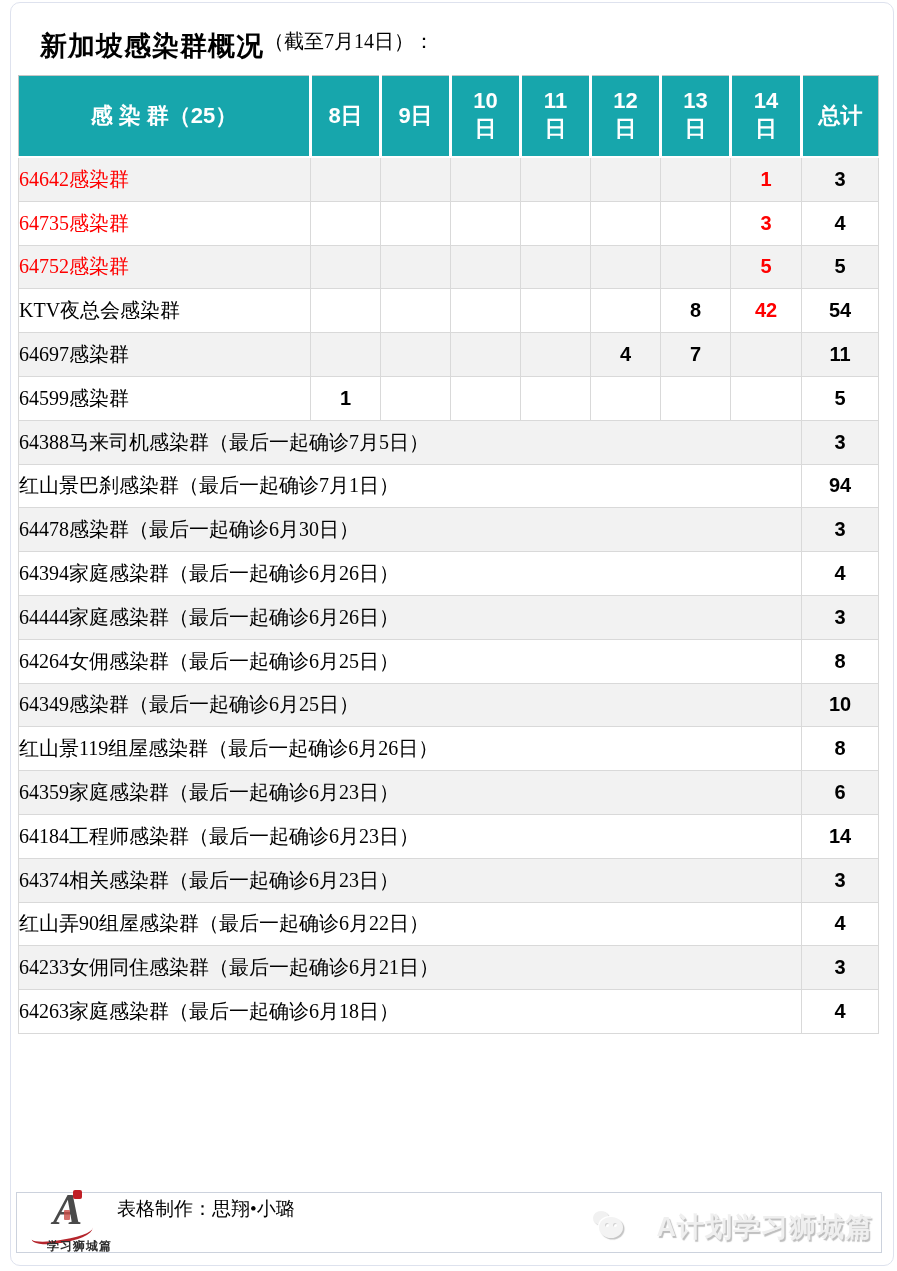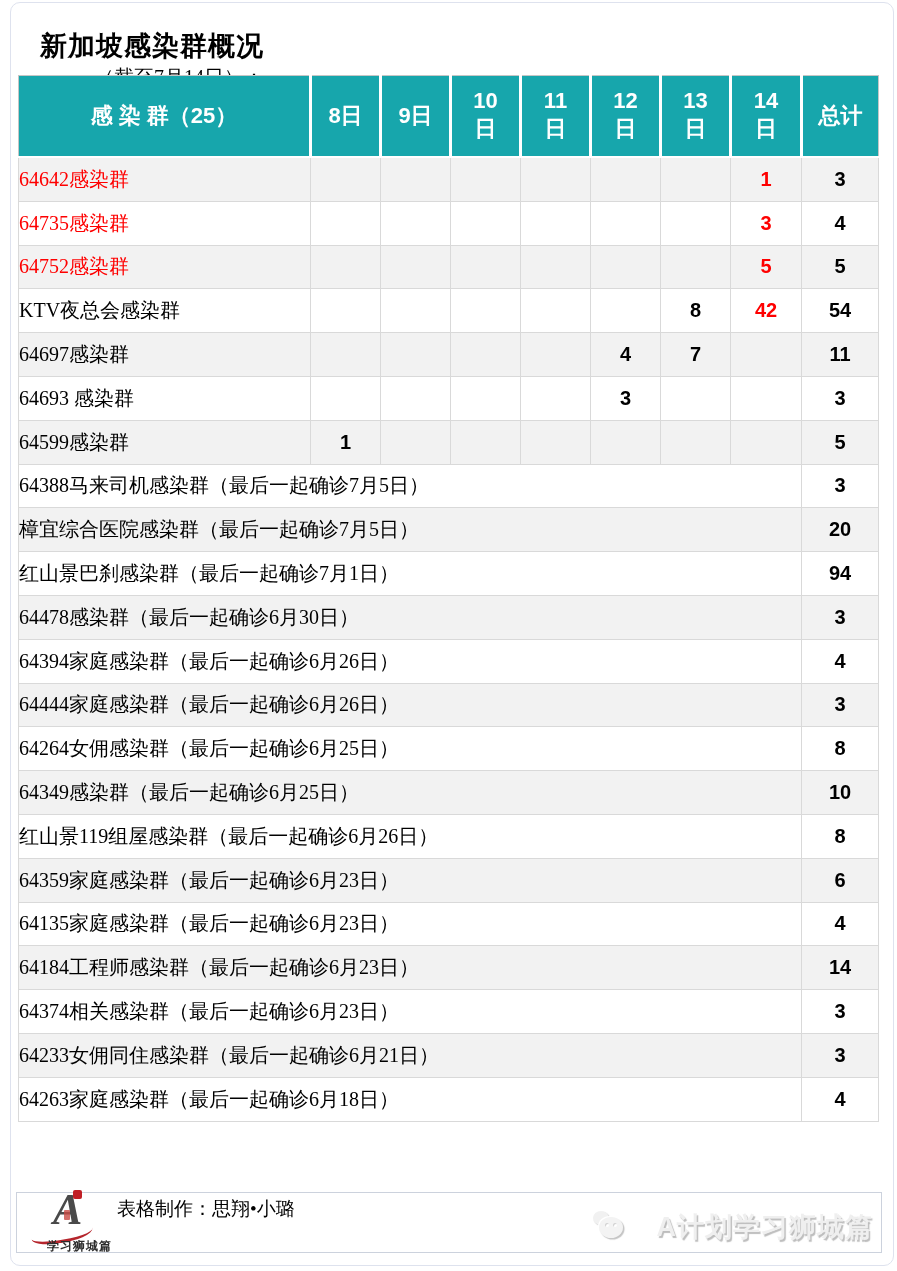--- a/index.html
+++ b/index.html
@@ -10,21 +10,21 @@
   html,body{margin:0;padding:0;}
   body{
     width:897px;height:1271px;position:relative;background:#ffffff;
     font-family:"Liberation Sans",sans-serif;overflow:hidden;
   }
   .frame{
     position:absolute;left:10px;top:2px;width:882px;height:1262px;
     border:1px solid #dee2ee;border-radius:10px;pointer-events:none;
   }
   
-  .title-bar{position:absolute;left:40px;top:28px;display:flex;align-items:flex-end;white-space:nowrap;flex-direction:column;}
+  .title-bar{position:absolute;left:40px;top:28px;display:flex;align-items:flex-start;white-space:nowrap;}
   .title{font-size:27px;font-weight:bold;color:#000;letter-spacing:1px;}
   .subtitle{font-size:20px;font-family:"Liberation Serif",serif;color:#000;margin-left:0;}
   
   table.cluster{
     position:absolute;left:18px;top:75px;width:860px;
     border-collapse:collapse;table-layout:fixed;
     border:1px solid #c6c6c6;
   }
   th{
     background:var(--teal);color:#ffffff;font-weight:bold;font-size:22px;
@@ -177,50 +177,35 @@
         <td class="num-cell"></td>
         <td class="num-cell"></td>
         <td class="num-cell"></td>
         <td class="num-cell"></td>
         <td class="num-cell">4</td>
         <td class="num-cell">7</td>
         <td class="num-cell"></td>
         <td class="total-cell">11</td>
       </tr>
       <tr>
-        <td class="name-cell">64693  感染群</td>
-        <td class="num-cell"></td>
-        <td class="num-cell"></td>
-        <td class="num-cell"></td>
-        <td class="num-cell"></td>
-        <td class="num-cell">3</td>
-        <td class="num-cell"></td>
-        <td class="num-cell"></td>
-        <td class="total-cell">3</td>
-      </tr>
-      <tr>
         <td class="name-cell">64599感染群</td>
         <td class="num-cell">1</td>
         <td class="num-cell"></td>
         <td class="num-cell"></td>
         <td class="num-cell"></td>
         <td class="num-cell"></td>
         <td class="num-cell"></td>
         <td class="num-cell"></td>
         <td class="total-cell">5</td>
       </tr>
       <tr>
         <td class="name-cell" colspan="8">64388马来司机感染群（最后一起确诊7月5日）</td>
         <td class="total-cell">3</td>
       </tr>
       <tr>
-        <td class="name-cell" colspan="8">樟宜综合医院感染群（最后一起确诊7月5日）</td>
-        <td class="total-cell">20</td>
-      </tr>
-      <tr>
         <td class="name-cell" colspan="8">红山景巴刹感染群（最后一起确诊7月1日）</td>
         <td class="total-cell">94</td>
       </tr>
       <tr>
         <td class="name-cell" colspan="8">64478感染群（最后一起确诊6月30日）</td>
         <td class="total-cell">3</td>
       </tr>
       <tr>
         <td class="name-cell" colspan="8">64394家庭感染群（最后一起确诊6月26日）</td>
         <td class="total-cell">4</td>
@@ -239,30 +224,30 @@
       </tr>
       <tr>
         <td class="name-cell" colspan="8">红山景119组屋感染群（最后一起确诊6月26日）</td>
         <td class="total-cell">8</td>
       </tr>
       <tr>
         <td class="name-cell" colspan="8">64359家庭感染群（最后一起确诊6月23日）</td>
         <td class="total-cell">6</td>
       </tr>
       <tr>
-        <td class="name-cell" colspan="8">64135家庭感染群（最后一起确诊6月23日）</td>
-        <td class="total-cell">4</td>
-      </tr>
-      <tr>
         <td class="name-cell" colspan="8">64184工程师感染群（最后一起确诊6月23日）</td>
         <td class="total-cell">14</td>
       </tr>
       <tr>
         <td class="name-cell" colspan="8">64374相关感染群（最后一起确诊6月23日）</td>
         <td class="total-cell">3</td>
+      </tr>
+      <tr>
+        <td class="name-cell" colspan="8">红山弄90组屋感染群（最后一起确诊6月22日）</td>
+        <td class="total-cell">4</td>
       </tr>
       <tr>
         <td class="name-cell" colspan="8">64233女佣同住感染群（最后一起确诊6月21日）</td>
         <td class="total-cell">3</td>
       </tr>
       <tr>
         <td class="name-cell" colspan="8">64263家庭感染群（最后一起确诊6月18日）</td>
         <td class="total-cell">4</td>
       </tr>
     </tbody>

